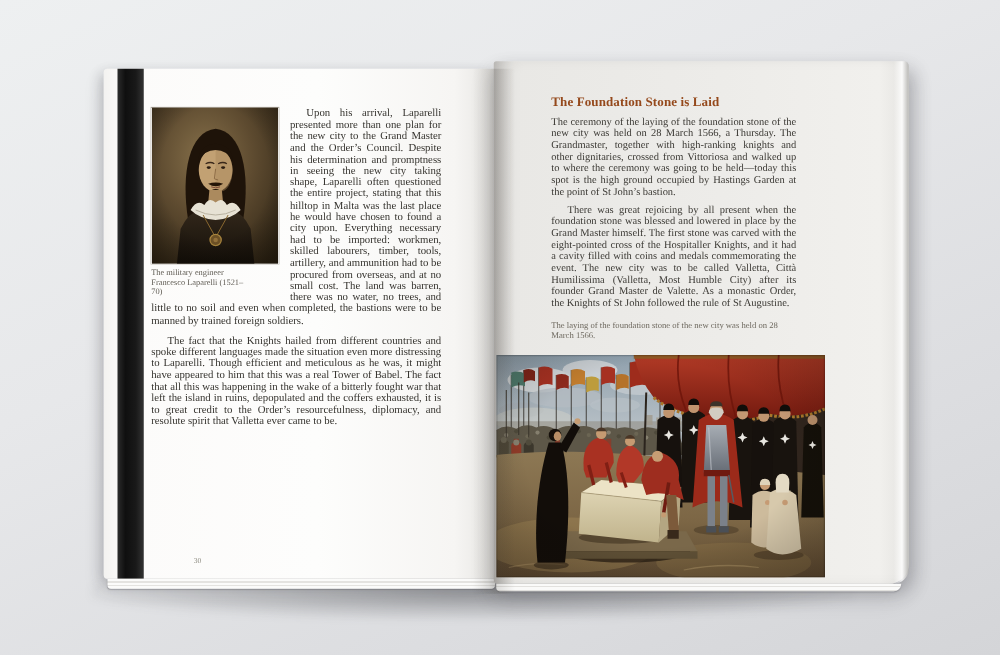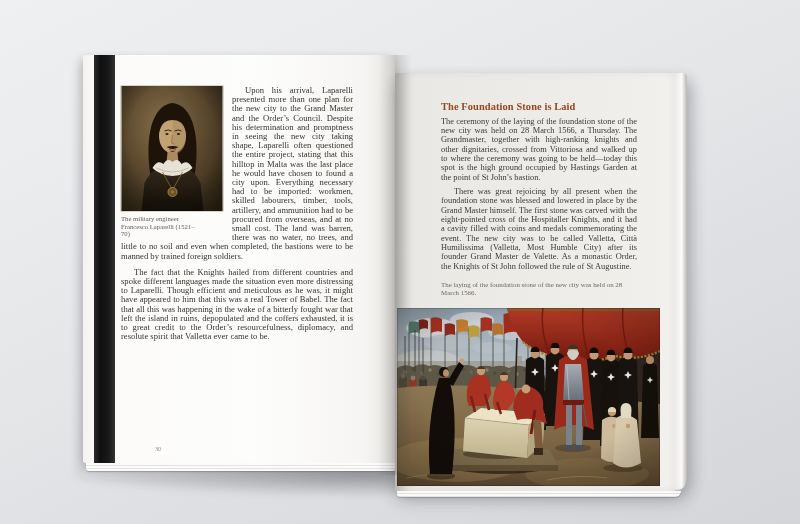--- a/index.html
+++ b/index.html
@@ -39,25 +39,26 @@
   .portrait-caption{
     margin-top:4px;width:82px;font-size:6.7px;line-height:7.5px;
     color:#5f5b53;text-align:left;
   }
   p.para{margin:0;padding:0;}
   .left-content p.para + p.para{margin-top:7px;}
   .indent-first{text-indent:13px;}
   .page-number{position:absolute;left:72px;bottom:11px;font-size:6px;color:#8b897f;}
 
   .right-page{
-    left:395px;top:73px;width:292px;height:418px;
+    left:395px;top:49px;width:292px;height:418px;
     background:linear-gradient(to right,#dddcd9 0%,#e9e8e5 5%,#edece9 55%,#f1f0ed 93%,#e3e2df 100%);
     border-radius:2px 5px 16px 3px;
     box-shadow:4px 7px 14px rgba(50,50,58,0.26),0 10px 20px rgba(50,50,58,0.14),
                inset 14px 0 18px -12px rgba(40,35,30,0.32);
+    padding-left:40px;
   }
   .right-page::after{
     content:"";position:absolute;left:2px;right:6px;bottom:-6px;height:6px;
     background:repeating-linear-gradient(to bottom,#fafaf9 0 2px,#e2e1de 2px 3px);
     border-radius:0 0 6px 3px;box-shadow:0 1px 1px rgba(80,80,85,0.3);
   }
   .page-curl{
     position:absolute;right:0;top:0;width:12px;height:100%;
     background:linear-gradient(to right,rgba(255,255,255,0) 0%,rgba(255,255,255,0.85) 55%,rgba(180,179,176,0.9) 100%);
     border-radius:0 5px 16px 0;

